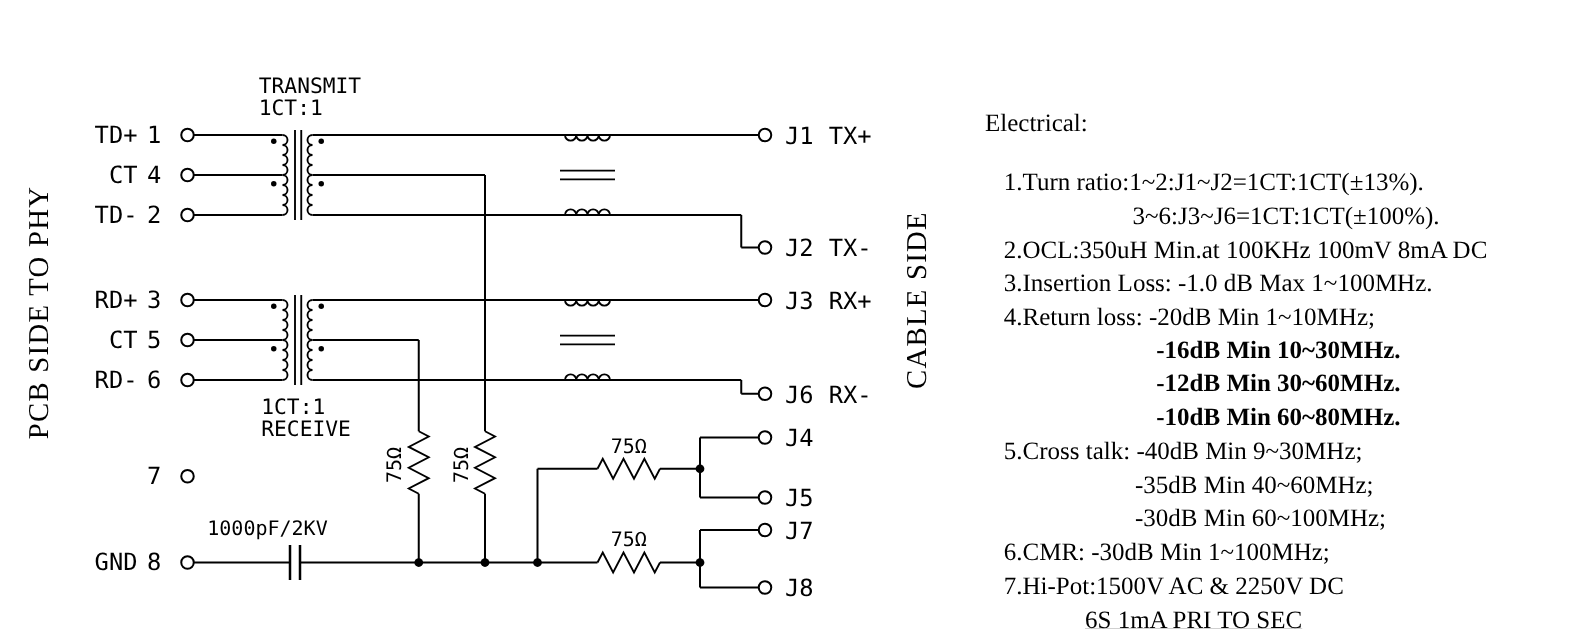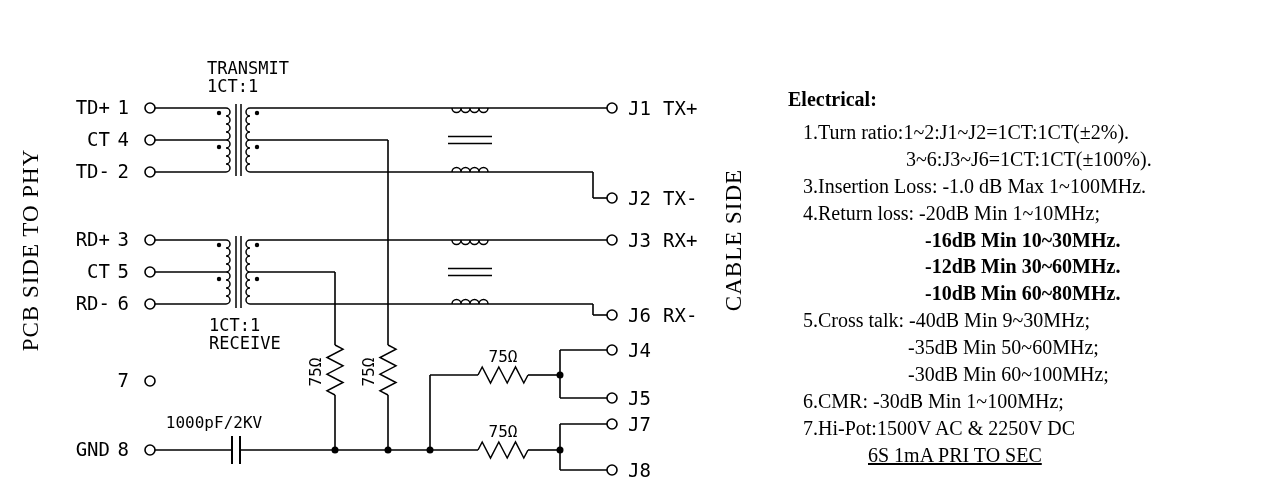--- a/index.html
+++ b/index.html
@@ -4,21 +4,21 @@
 <style>
   html,body{margin:0;padding:0;background:#ffffff;}
   body{width:1277px;height:503px;position:relative;overflow:hidden;
        font-family:"Liberation Serif",serif;color:#000;}
   .schematic{position:absolute;left:0;top:0;}
   svg text{fill:#000;}
   .t-mono{font-family:"DejaVu Sans Mono",monospace;}
   .t-serif{font-family:"Liberation Serif",serif;}
   .elec{position:absolute;left:788px;top:86px;width:480px;
         font-size:20px;line-height:26.9px;}
-  .elec-title{font-weight:bold;margin-bottom:6px;}
+  .elec-title{font-weight:normal;margin-bottom:20px;}
   .ln{white-space:nowrap;}
   .ind-a{padding-left:15px;}
   .ind-b{padding-left:118px;}
   .ind-c{padding-left:137px;font-weight:bold;}
   .ind-d{padding-left:120px;}
   .ind-e{padding-left:80px;text-decoration:underline;}
 </style>
 </head>
 <body>
 
@@ -181,26 +181,27 @@
 
   <text class="t-mono" font-size="16" text-anchor="middle" transform="rotate(-90 321 372)" x="321" y="372">75Ω</text>
   <text class="t-mono" font-size="16" text-anchor="middle" transform="rotate(-90 374 372)" x="374" y="372">75Ω</text>
   <text class="t-mono" font-size="16" text-anchor="middle" x="503" y="362">75Ω</text>
   <text class="t-mono" font-size="16" text-anchor="middle" x="503" y="437">75Ω</text>
   <text class="t-mono" font-size="16" text-anchor="middle" x="214" y="428">1000pF/2KV</text>
 </svg>
 
 <div class="elec">
   <div class="elec-title">Electrical:</div>
-  <div class="ln ind-a">1.Turn ratio:1~2:J1~J2=1CT:1CT(±2%).</div>
+  <div class="ln ind-a">1.Turn ratio:1~2:J1~J2=1CT:1CT(±13%).</div>
   <div class="ln ind-b">3~6:J3~J6=1CT:1CT(±100%).</div>
+  <div class="ln ind-a">2.OCL:350uH Min.at 100KHz 100mV 8mA DC</div>
   <div class="ln ind-a">3.Insertion Loss: -1.0 dB Max 1~100MHz.</div>
   <div class="ln ind-a">4.Return loss: -20dB Min 1~10MHz;</div>
   <div class="ln ind-c">-16dB Min 10~30MHz.</div>
   <div class="ln ind-c">-12dB Min 30~60MHz.</div>
   <div class="ln ind-c">-10dB Min 60~80MHz.</div>
   <div class="ln ind-a">5.Cross talk: -40dB Min 9~30MHz;</div>
-  <div class="ln ind-d">-35dB Min 50~60MHz;</div>
+  <div class="ln ind-d">-35dB Min 40~60MHz;</div>
   <div class="ln ind-d">-30dB Min 60~100MHz;</div>
   <div class="ln ind-a">6.CMR: -30dB Min 1~100MHz;</div>
   <div class="ln ind-a">7.Hi-Pot:1500V AC &amp; 2250V DC</div>
   <div class="ln ind-e">6S 1mA PRI TO SEC</div>
 </div>
 
 </body></html>

